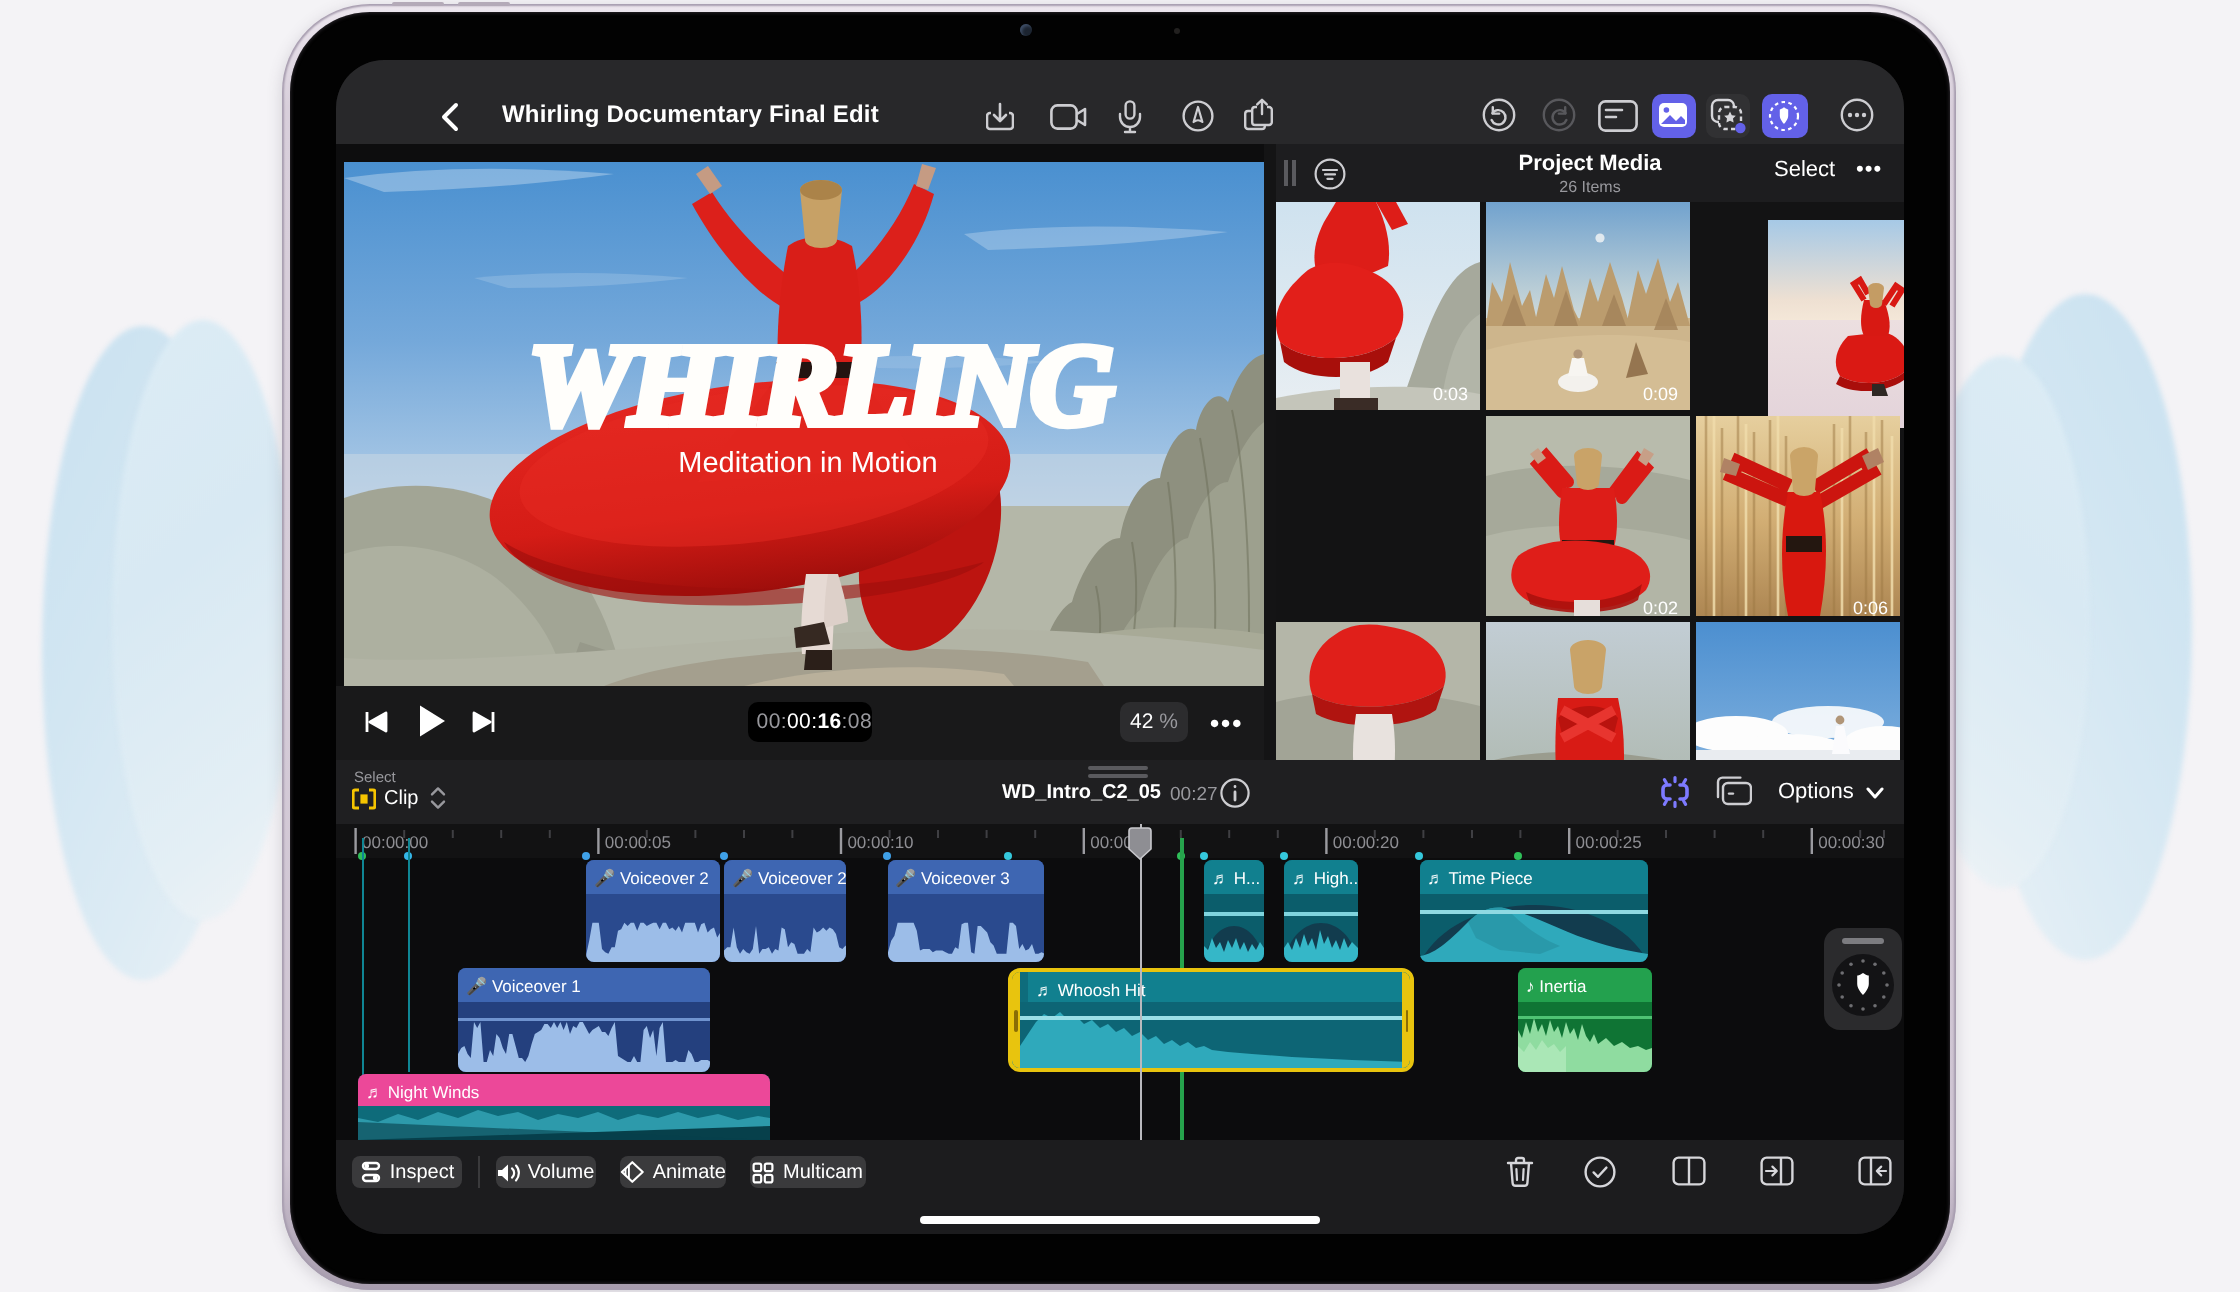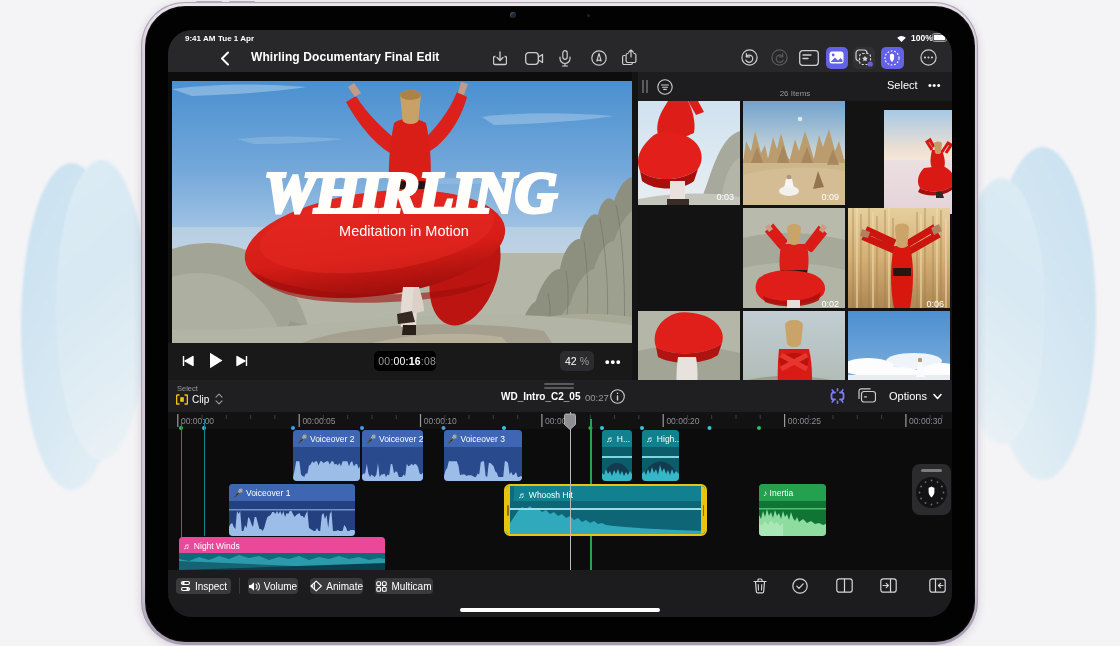--- a/index.html
+++ b/index.html
@@ -63,33 +63,20 @@
   <div class="rip" id="ripR2"></div>
 
   <div id="ipad">
     <div class="abs" style="left:55px;top:-1px;width:26px;height:2px;background:#b4aab8;border-radius:1px;"></div>
     <div class="abs" style="left:88px;top:-1px;width:26px;height:2px;background:#b4aab8;border-radius:1px;"></div>
     <div id="bezel"></div>
     <div class="cam" style="left:369px;top:10px;width:6px;height:6px;background:#1c2430;box-shadow:inset 1px 1px 1.5px #3e4e66;"></div>
     <div class="cam" style="left:446px;top:12px;width:3px;height:3px;background:#22201f;"></div>
     <div id="screen">
       <div id="topbar"></div>
-      <div id="statusrow">
-        <span class="abs" style="left:17px;top:3.5px;font-size:8px;">9:41 AM</span>
-        <span class="abs" style="left:50px;top:3.5px;font-size:8px;">Tue 1 Apr</span>
-        <svg class="abs" style="left:727px;top:3px;" width="13" height="10" viewBox="0 0 13 10">
-          <path d="M6.5 9 L2.2 4.7 A6.1 6.1 0 0 1 10.8 4.7 Z" fill="#fff"></path>
-        </svg>
-        <span class="abs" style="left:743px;top:3px;">100%</span>
-        <svg class="abs" style="left:764px;top:3px;" width="18" height="9" viewBox="0 0 18 9">
-          <rect x="0.5" y="0.5" width="14" height="8" rx="2" fill="none" stroke="#9a9a9e"></rect>
-          <rect x="1.7" y="1.7" width="11.6" height="5.6" rx="1" fill="#fff"></rect>
-          <path d="M15.6 3 a2 2 0 0 1 0 3 z" fill="#9a9a9e"></path>
-        </svg>
-      </div>
       <div id="toolbar">
         <svg class="abs" style="left:52px;top:6px;" width="10" height="15" viewBox="0 0 10 15">
           <path d="M8 1.5 L2 7.5 L8 13.5" fill="none" stroke="#fff" stroke-width="2" stroke-linecap="round" stroke-linejoin="round"></path>
         </svg>
         <span class="abs" style="left:83px;top:5px;font-size:12px;font-weight:bold;color:#fff;letter-spacing:.1px;">Whirling Documentary Final Edit</span>
 
         <svg class="abs" style="left:325px;top:6px;" width="14" height="15" viewBox="0 0 14 15">
           <path d="M2.5 5.5 h-0.5 a1.5 1.5 0 0 0 -1.5 1.5 v5 a1.5 1.5 0 0 0 1.5 1.5 h10 a1.5 1.5 0 0 0 1.5 -1.5 v-5 a1.5 1.5 0 0 0 -1.5 -1.5 h-0.5" fill="none" stroke="#cdcdd1" stroke-width="1.3"></path>
           <path d="M7 1 v8 M4 6.5 l3 3 3 -3" fill="none" stroke="#cdcdd1" stroke-width="1.3" stroke-linecap="round" stroke-linejoin="round"></path>
         </svg>
@@ -251,20 +238,21 @@
       </div>
       <div id="divider"></div>
       <div id="panel">
         <div id="panelhead">
           <div class="abs" style="left:4px;top:8px;width:1.5px;height:13px;background:#5a5a5e;"></div>
           <div class="abs" style="left:8px;top:8px;width:1.5px;height:13px;background:#5a5a5e;"></div>
           <svg class="abs" style="left:19px;top:7px;" width="16" height="16" viewBox="0 0 16 16">
             <circle cx="8" cy="8" r="7.2" fill="none" stroke="#cdcdd1" stroke-width="1.1"></circle>
             <path d="M4.5 6 h7 M5.5 8.2 h5 M6.7 10.4 h2.6" stroke="#cdcdd1" stroke-width="1.1" stroke-linecap="round"></path>
           </svg>
+          <div class="abs" style="left:0;top:4px;width:314px;text-align:center;font-size:11px;font-weight:bold;color:#fff;">Project Media</div>
           <div class="abs" style="left:0;top:17px;width:314px;text-align:center;font-size:8px;color:#98989d;">26 Items</div>
           <div class="abs" style="left:249px;top:7px;font-size:11px;color:#fff;">Select</div>
           <div class="abs" style="left:290px;top:7px;font-size:11px;color:#fff;letter-spacing:.5px;">•••</div>
         </div>
 
         <div class="abs" style="left:0;top:29px;width:102px;height:104px;overflow:hidden;">
           <svg width="102" height="104" viewBox="0 0 102 104">
             <defs>
               <linearGradient id="t1s" x1="0" y1="0" x2="0" y2="1">
                 <stop offset="0" stop-color="#cfe2ef"></stop>
@@ -542,20 +530,29 @@
             </svg>
           </div>
           <div class="clip" style="left:474px;top:1px;width:36.5px;height:51px;background:#0b5d6b;">
             <div class="hd" style="background:#11808f;">♬ High...</div>
             <svg class="abs" style="left:0;top:17px;" width="37" height="34" viewBox="0 0 37 34" preserveAspectRatio="none">
               <path d="M0 34 C5 8 32 8 37 34 Z" fill="#123c4e"></path>
               <path d="M0 34 V27 L2 24 L4 28 L6 22 L8 27 L10 20 L12 26 L14 22 L16 28 L18 18 L20 25 L22 21 L24 27 L26 23 L28 28 L30 22 L32 27 L34 24 L37 27 V34 Z" fill="#35b7c8"></path>
               <rect x="0" y="9" width="37" height="2" fill="#7fd4de"></rect>
             </svg>
           </div>
+          <div class="clip" style="left:541.5px;top:1px;width:114px;height:51px;background:#0b5d6b;">
+            <div class="hd" style="background:#11808f;">♬ Time Piece</div>
+            <svg class="abs" style="left:0;top:17px;" width="114" height="34" viewBox="0 0 114 34" preserveAspectRatio="none">
+              <path d="M0 34 C20 -4 94 -4 114 34 Z" fill="#123c4e"></path>
+              <path d="M0 34 V31 C8 30 16 22 24 14 C30 8 36 6 42 7 C52 9 62 14 74 19 C86 24 100 28 114 30 V34 Z" fill="#2fa9bb"></path>
+              <path d="M24 14 C30 8 36 6 42 7 L46 10 C52 16 60 22 70 26 L60 30 40 28 28 22 Z" fill="#27909f" opacity=".6"></path>
+              <rect x="0" y="8" width="114" height="2" fill="#8fd9e2"></rect>
+            </svg>
+          </div>
 
           <div class="clip" style="left:61px;top:55px;width:126px;height:52px;background:#2a4a8e;">
             <div class="hd" style="background:#3e66b2;">🎤 Voiceover 1</div>
             <svg class="abs" style="left:0;top:17px;" width="126" height="35" viewBox="0 0 126 35" preserveAspectRatio="none">
               <rect width="126" height="35" fill="#24407e"></rect>
               <path d="M0 35 V26 L1.6 23 L3.2 22 L4.8 26 L6.4 28 L8.0 10 L9.6 13 L11.2 10 L12.8 30 L14.4 30 L16.0 24 L17.6 27 L19.2 16 L20.8 18 L22.4 23 L24.0 26 L25.6 16 L27.2 16 L28.8 22 L30.4 28 L32.0 28 L33.6 30 L35.2 27 L36.8 21 L38.4 16 L40.0 15 L41.6 14 L43.2 11 L44.8 11 L46.4 13 L48.0 10 L49.6 13 L51.2 10 L52.8 14 L54.4 10 L56.0 16 L57.6 12 L59.2 13 L60.8 10 L62.4 10 L64.0 13 L65.6 16 L67.2 14 L68.8 13 L70.4 12 L72.0 15 L73.6 15 L75.2 17 L76.8 13 L78.4 10 L80.0 27 L81.6 28 L83.2 29 L84.8 30 L86.4 30 L88.0 27 L89.6 30 L91.2 30 L92.8 14 L94.4 12 L96.0 18 L97.6 14 L99.2 27 L100.8 13 L102.4 10 L104.0 30 L105.6 30 L107.2 30 L108.8 29 L110.4 30 L112.0 30 L113.6 30 L115.2 24 L116.8 26 L118.4 30 L120.0 30 L121.6 29 L123.2 29 L124.8 29 L126.4 30 L126 27 V35 Z" fill="#9cbde8"></path>
               <rect x="0" y="8" width="126" height="1.5" fill="#6f93cf"></rect>
             </svg>
           </div>
           <div class="clip" style="left:336px;top:55px;width:203px;height:52px;background:#0e6c7c;border:2px solid #e8c40e;border-radius:6px;">

